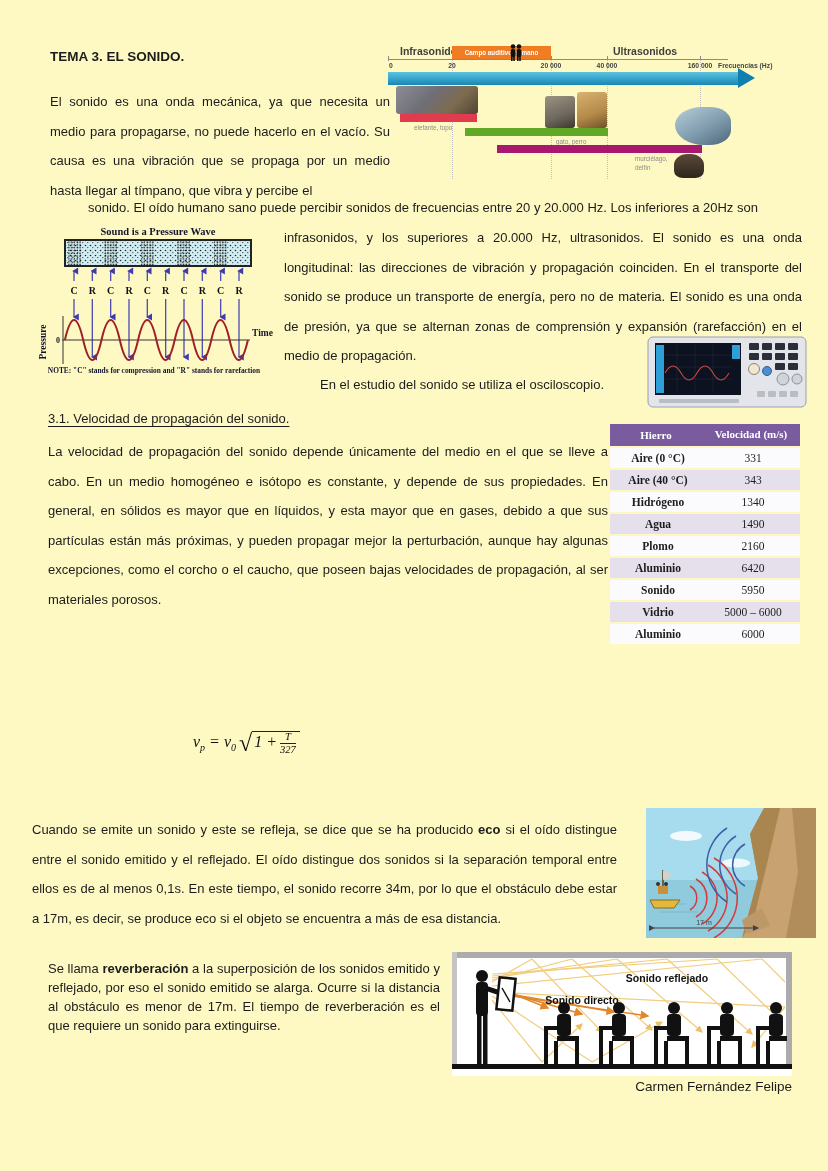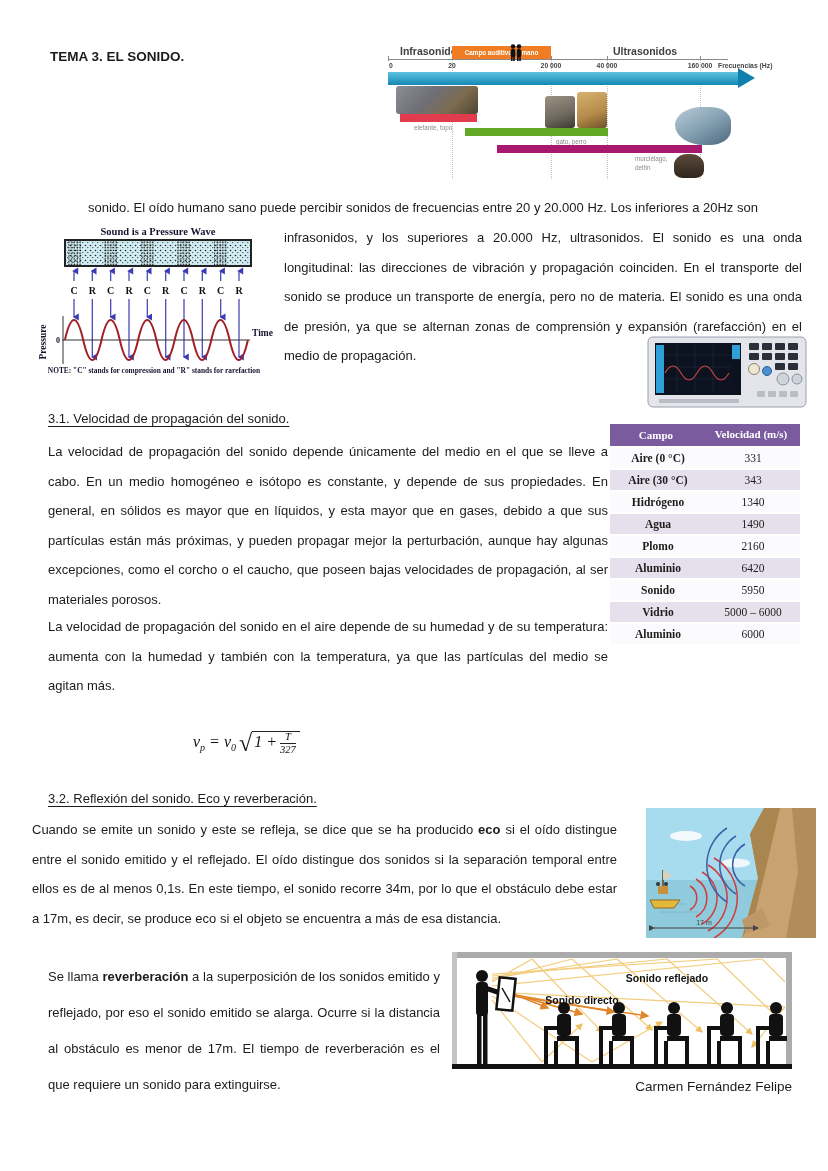--- a/index.html
+++ b/index.html
@@ -1,21 +1,21 @@
 <!DOCTYPE html>
 <html><head>
 <meta charset="utf-8">
 <style>
   html,body{margin:0;padding:0;background:#e9e9e9;}
-  .page{position:relative;width:828px;height:1171px;background:#ffffff;margin:0 auto;
+  .page{position:relative;width:828px;height:1171px;background:#fef9c3;margin:0 auto;
         font-family:"Liberation Sans",sans-serif;color:#1c1c1c;overflow:hidden;}
   .abs{position:absolute;}
   .doc-title{font-size:13.5px;font-weight:bold;}
   .para{font-size:13px;line-height:29.5px;text-align:justify;}
-  .para-sm{font-size:13px;line-height:36px;text-align:justify;}
+  .para-sm{font-size:13px;line-height:19px;text-align:justify;}
   .indent-line{font-size:13px;}
   .heading{font-size:13px;text-decoration:underline;text-underline-offset:3px;text-align:center;}
   .b{font-weight:bold;}
   .author{font-size:13.5px;text-align:right;}
 
   
   .fig-spectrum{width:420px;height:135px;font-family:"Liberation Sans",sans-serif;}
   .sf-label{position:absolute;font-weight:bold;color:#3f3f3f;font-size:10.5px;}
   .sf-scaleline{position:absolute;left:0;top:15px;width:340px;border-top:1px solid #8a8a8a;}
   .sf-tick{position:absolute;top:12px;width:1px;height:5px;background:#8a8a8a;}
@@ -116,20 +116,21 @@
          background:linear-gradient(150deg,#b9cdd8 0%,#7f9cae 55%,#4c6678 100%);"></div>
     <div class="sf-bar" style="left:109px;top:101px;width:205px;background:#a8186e;"></div>
     <div class="sf-small" style="left:247px;top:111px;line-height:1.4;">
       <div>murciélago,</div>
       <div>delfín</div>
     </div>
     <div class="photo" style="left:286px;top:110px;width:30px;height:24px;border-radius:45% 45% 30% 30%;
          background:linear-gradient(180deg,#5c4a3a 0%,#2e251c 100%);"></div>
   </div>
 
+  <div class="abs para" style="left:50px;top:87px;width:340px;">El sonido es una onda mecánica, ya que necesita un medio para propagarse, no puede hacerlo en el vacío. Su causa es una vibración que se propaga por un medio hasta llegar al tímpano, que vibra y percibe el</div>
   <div class="abs para" style="left:50px;top:193px;width:752px;margin-left:38px;">sonido. El oído humano sano puede percibir sonidos de frecuencias entre 20 y 20.000 Hz. Los inferiores a 20Hz son</div>
 
   <div class="abs" style="left:34px;top:224px;">
     <svg width="240" height="152" viewBox="0 0 240 152">
       <defs>
         <pattern id="dots" width="5" height="5" patternUnits="userSpaceOnUse">
           <circle cx="1.5" cy="1.5" r="0.8" fill="#222"></circle>
             <circle cx="3.8" cy="3.6" r="0.6" fill="#222"></circle>
         </pattern>
         <pattern id="dots2" width="2.8" height="2.8" patternUnits="userSpaceOnUse">
@@ -190,20 +191,21 @@
       <line x1="29" y1="92" x2="29" y2="140" stroke="#333" stroke-width="1"></line>
       <path d="M30.9,116 q9.15,-40 18.3,0 q9.15,40 18.3,0 q9.15,-40 18.3,0 q9.15,40 18.3,0 q9.15,-40 18.3,0 q9.15,40 18.3,0 q9.15,-40 18.3,0 q9.15,40 18.3,0 q9.15,-40 18.3,0 q9.15,40 18.3,0" fill="none" stroke="#a02028" stroke-width="2"></path>
       <text x="218" y="112" font-family="Liberation Serif, serif" font-weight="bold" font-size="9.5" fill="#14142e">Time</text>
       <text x="26" y="119" text-anchor="end" font-family="Liberation Serif, serif" font-weight="bold" font-size="8" fill="#14142e">0</text>
       <text transform="rotate(-90 12 118)" x="12" y="118" text-anchor="middle" font-family="Liberation Serif, serif" font-weight="bold" font-size="9.5" fill="#14142e">Pressure</text>
       <text x="120" y="149" text-anchor="middle" font-family="Liberation Serif, serif" font-weight="bold" font-size="7.4" fill="#14142e">NOTE: "C" stands for compression and "R" stands for rarefaction</text>
     </svg>
   </div>
 
   <div class="abs para" style="left:284px;top:223px;width:518px;">infrasonidos, y los superiores a 20.000 Hz, ultrasonidos. El sonido es una onda longitudinal: las direcciones de vibración y propagación coinciden. En el transporte del sonido se produce un transporte de energía, pero no de materia. El sonido es una onda de presión, ya que se alternan zonas de comprensión y expansión (rarefacción) en el medio de propagación.</div>
+  <div class="abs indent-line" style="left:320px;top:377px;width:340px;">En el estudio del sonido se utiliza el osciloscopio.</div>
 
   <div class="abs" style="left:647px;top:333px;">
     <svg width="162" height="78" viewBox="0 0 162 78">
       <rect x="1" y="4" width="158" height="70" rx="5" fill="#e3e5ea" stroke="#9aa0ad"></rect>
       <rect x="8" y="10" width="86" height="52" fill="#0c1220"></rect>
       <rect x="9" y="12" width="8" height="48" fill="#2f9fd8"></rect>
       <rect x="85" y="12" width="8" height="14" fill="#2f9fd8"></rect>
       <g stroke="#1e2b3e" stroke-width="0.6">
         <line x1="18" y1="22" x2="84" y2="22"></line>
           <line x1="18" y1="34" x2="84" y2="34"></line>
@@ -237,30 +239,30 @@
         <rect x="12" y="66" width="80" height="4" rx="1"></rect>
       </g>
     </svg>
   </div>
 
   <div class="abs heading" style="left:48px;top:411px;">3.1. Velocidad de propagación del sonido.</div>
   <div class="abs para" style="left:48px;top:437px;width:560px;">La velocidad de propagación del sonido depende únicamente del medio en el que se lleve a cabo. En un medio homogéneo e isótopo es constante, y depende de sus propiedades. En general, en sólidos es mayor que en líquidos, y esta mayor que en gases, debido a que sus partículas están más próximas, y pueden propagar mejor la perturbación, aunque hay algunas excepciones, como el corcho o el caucho, que poseen bajas velocidades de propagación, al ser materiales porosos.</div>
 
   <div class="abs speed-table" style="left:610px;top:424px;">
     <div class="st-head">
-      <div class="c1">Campo</div>
+      <div class="c1">Hierro</div>
       <div class="c2">Velocidad (m/s)</div>
     </div>
     <div>
       <div class="st-row">
         <div class="c1">Aire (0 °C)</div>
         <div class="c2">331</div>
         </div>
       <div class="st-row">
-        <div class="c1">Aire (30 °C)</div>
+        <div class="c1">Aire (40 °C)</div>
         <div class="c2">343</div>
         </div>
       <div class="st-row">
         <div class="c1">Hidrógeno</div>
         <div class="c2">1340</div>
         </div>
       <div class="st-row">
         <div class="c1">Agua</div>
         <div class="c2">1490</div>
         </div>
@@ -280,32 +282,30 @@
         <div class="c1">Vidrio</div>
         <div class="c2">5000 – 6000</div>
         </div>
       <div class="st-row">
         <div class="c1">Aluminio</div>
         <div class="c2">6000</div>
         </div>
     </div>
   </div>
 
-  <div class="abs para" style="left:48px;top:612px;width:560px;">La velocidad de propagación del sonido en el aire depende de su humedad y de su temperatura: aumenta con la humedad y también con la temperatura, ya que las partículas del medio se agitan más.</div>
 
   <div class="abs formula" style="left:193px;top:730px;">
     <span>v</span><sub>p</sub>
     <span>=</span>
     <span>v</span><sub>0</sub><span class="sqrt-sign">√</span><span class="radicand"><span>1 +</span><span class="frac">
           <span class="num">T</span>
           <span class="den">327</span>
         </span></span>
   </div>
 
-  <div class="abs heading" style="left:48px;top:791px;">3.2. Reflexión del sonido. Eco y reverberación.</div>
   <div class="abs para" style="left:32px;top:815px;width:585px;">
     <span>Cuando se emite un sonido y este se refleja, se dice que se ha producido </span><span class="b">eco</span><span> si el oído distingue entre el sonido emitido y el reflejado. El oído distingue dos sonidos si la separación temporal entre ellos es de al menos 0,1s. En este tiempo, el sonido recorre 34m, por lo que el obstáculo debe estar a 17m, es decir, se produce eco si el objeto se encuentra a más de esa distancia.</span>
   </div>
 
   <div class="abs" style="left:646px;top:808px;">
     <svg width="170" height="130" viewBox="0 0 170 130">
       <defs>
         <marker id="dimarrow" markerWidth="6" markerHeight="6" refX="5" refY="3" orient="auto">
           <path d="M0,0 L6,3 L0,6 Z" fill="#444"></path>
         </marker>

